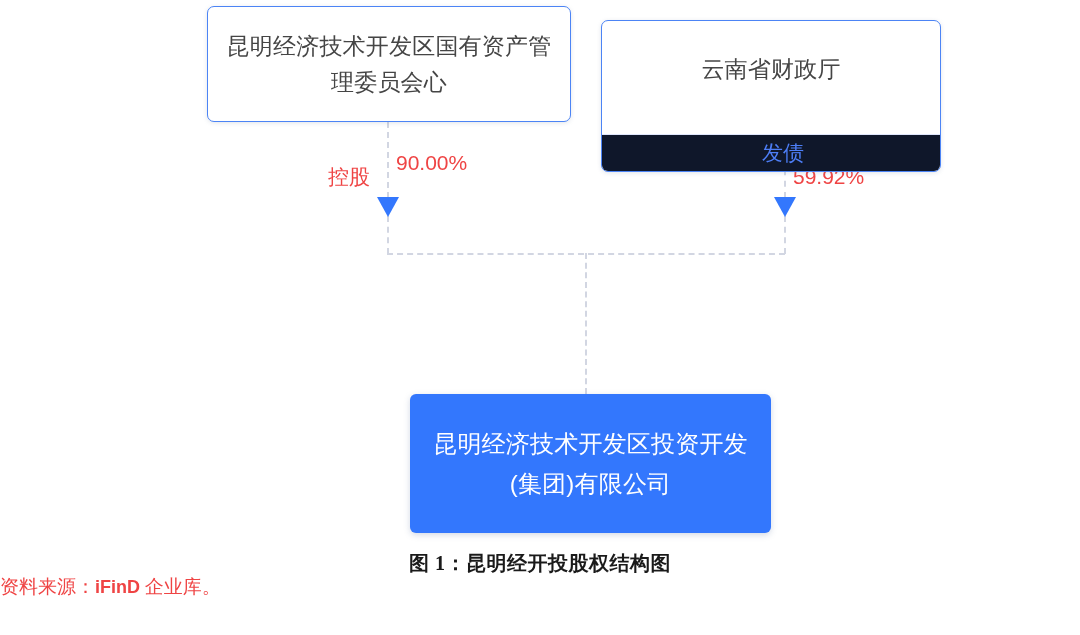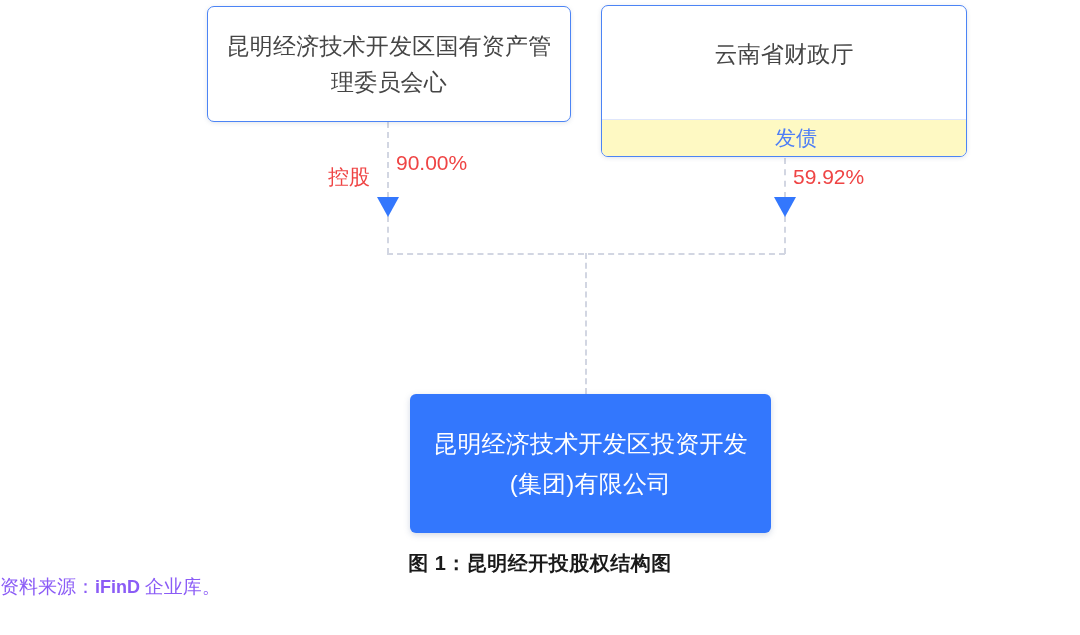--- a/index.html
+++ b/index.html
@@ -44,42 +44,42 @@
   }
   .node-title {
     color: #454545;
     font-size: 23px;
     line-height: 36px;
     text-align: center;
     letter-spacing: .2px;
   }
   .node-footer {
     flex: 0 0 auto;
-    background: #fef9c3;
+    background: #0f172a;
     color: #4d7ef6;
     font-size: 21px;
     line-height: 36px;
     height: 36px;
     text-align: center;
     border-top: 1px solid #dfe6fb;
     padding-left: 24px;
   }
 
   
   #node-parent-left {
     left: 207px;
     top: 6px;
     width: 364px;
     height: 116px;
   }
   
   #node-parent-right {
     left: 601px;
-    top: 5px;
-    width: 366px;
+    top: 20px;
+    width: 340px;
     height: 152px;
     gap: 17px;
   }
 
   
   #node-focal {
     left: 410px;
     top: 394px;
     width: 361px;
     height: 139px;
@@ -136,35 +136,35 @@
   #label-pct-left      { left: 396px; top: 150px; }
   #label-pct-right     { left: 793px; top: 164px; }
 
   
   #figure-caption {
     position: absolute;
     left: 0;
     top: 550px;
     width: 1080px;
     text-align: center;
-    font-family: Liberation Sans, sans-serif;
+    font-family: Liberation Serif, serif;
     font-weight: bold;
     font-size: 20px;
     color: #1a1a1a;
     letter-spacing: .5px;
   }
 
   
   #source-note {
     position: absolute;
     left: 0px;
     top: 574px;
     font-family: "Liberation Serif", "DejaVu Serif", serif;
     font-size: 19px;
-    color: #8b5cf6;
+    color: #ef4444;
     white-space: nowrap;
   }
   #source-note .src-brand {
     font-family: "Liberation Sans", "DejaVu Sans", sans-serif;
     font-weight: bold;
     font-size: 18px;
   }
 </style>
 </head>
 <body>

